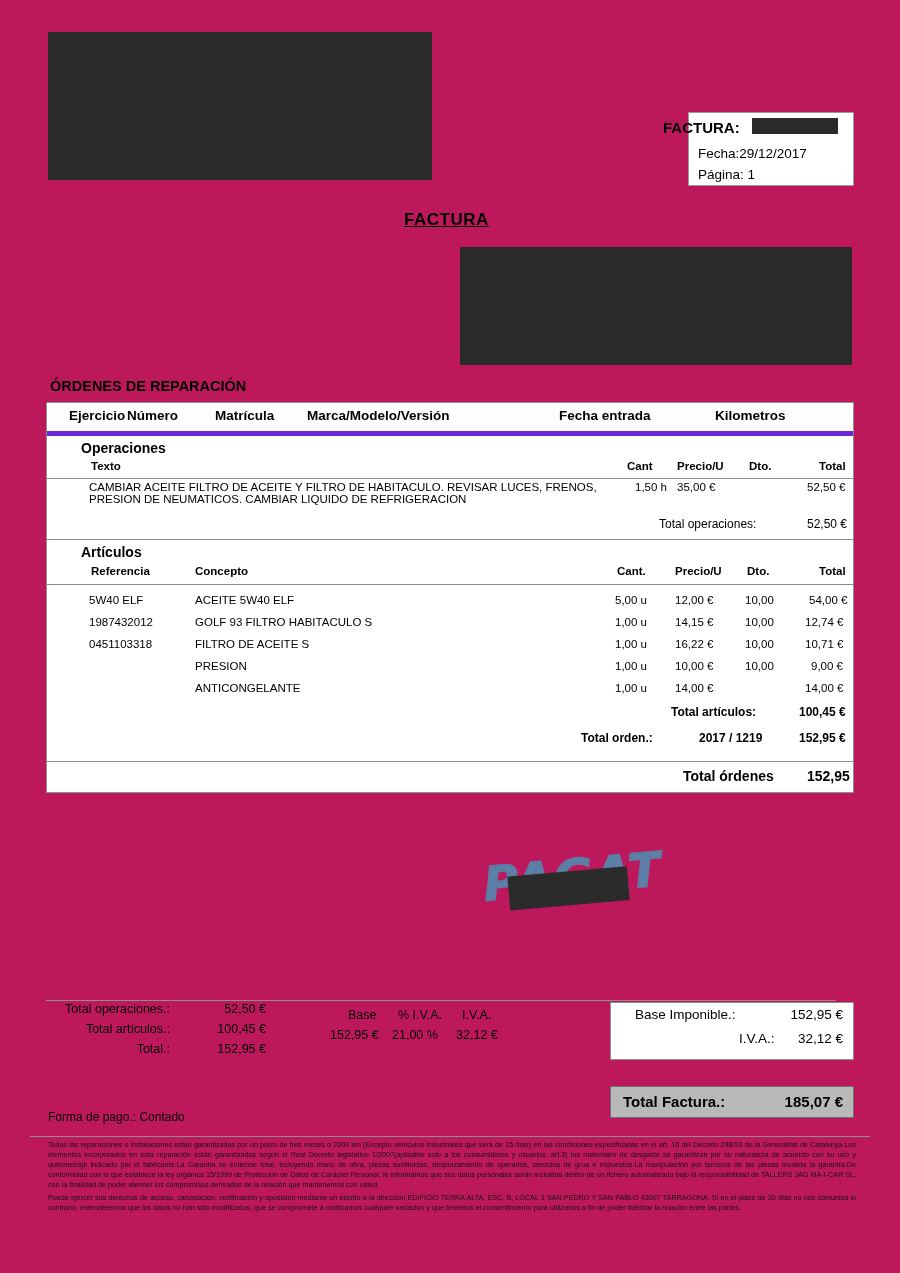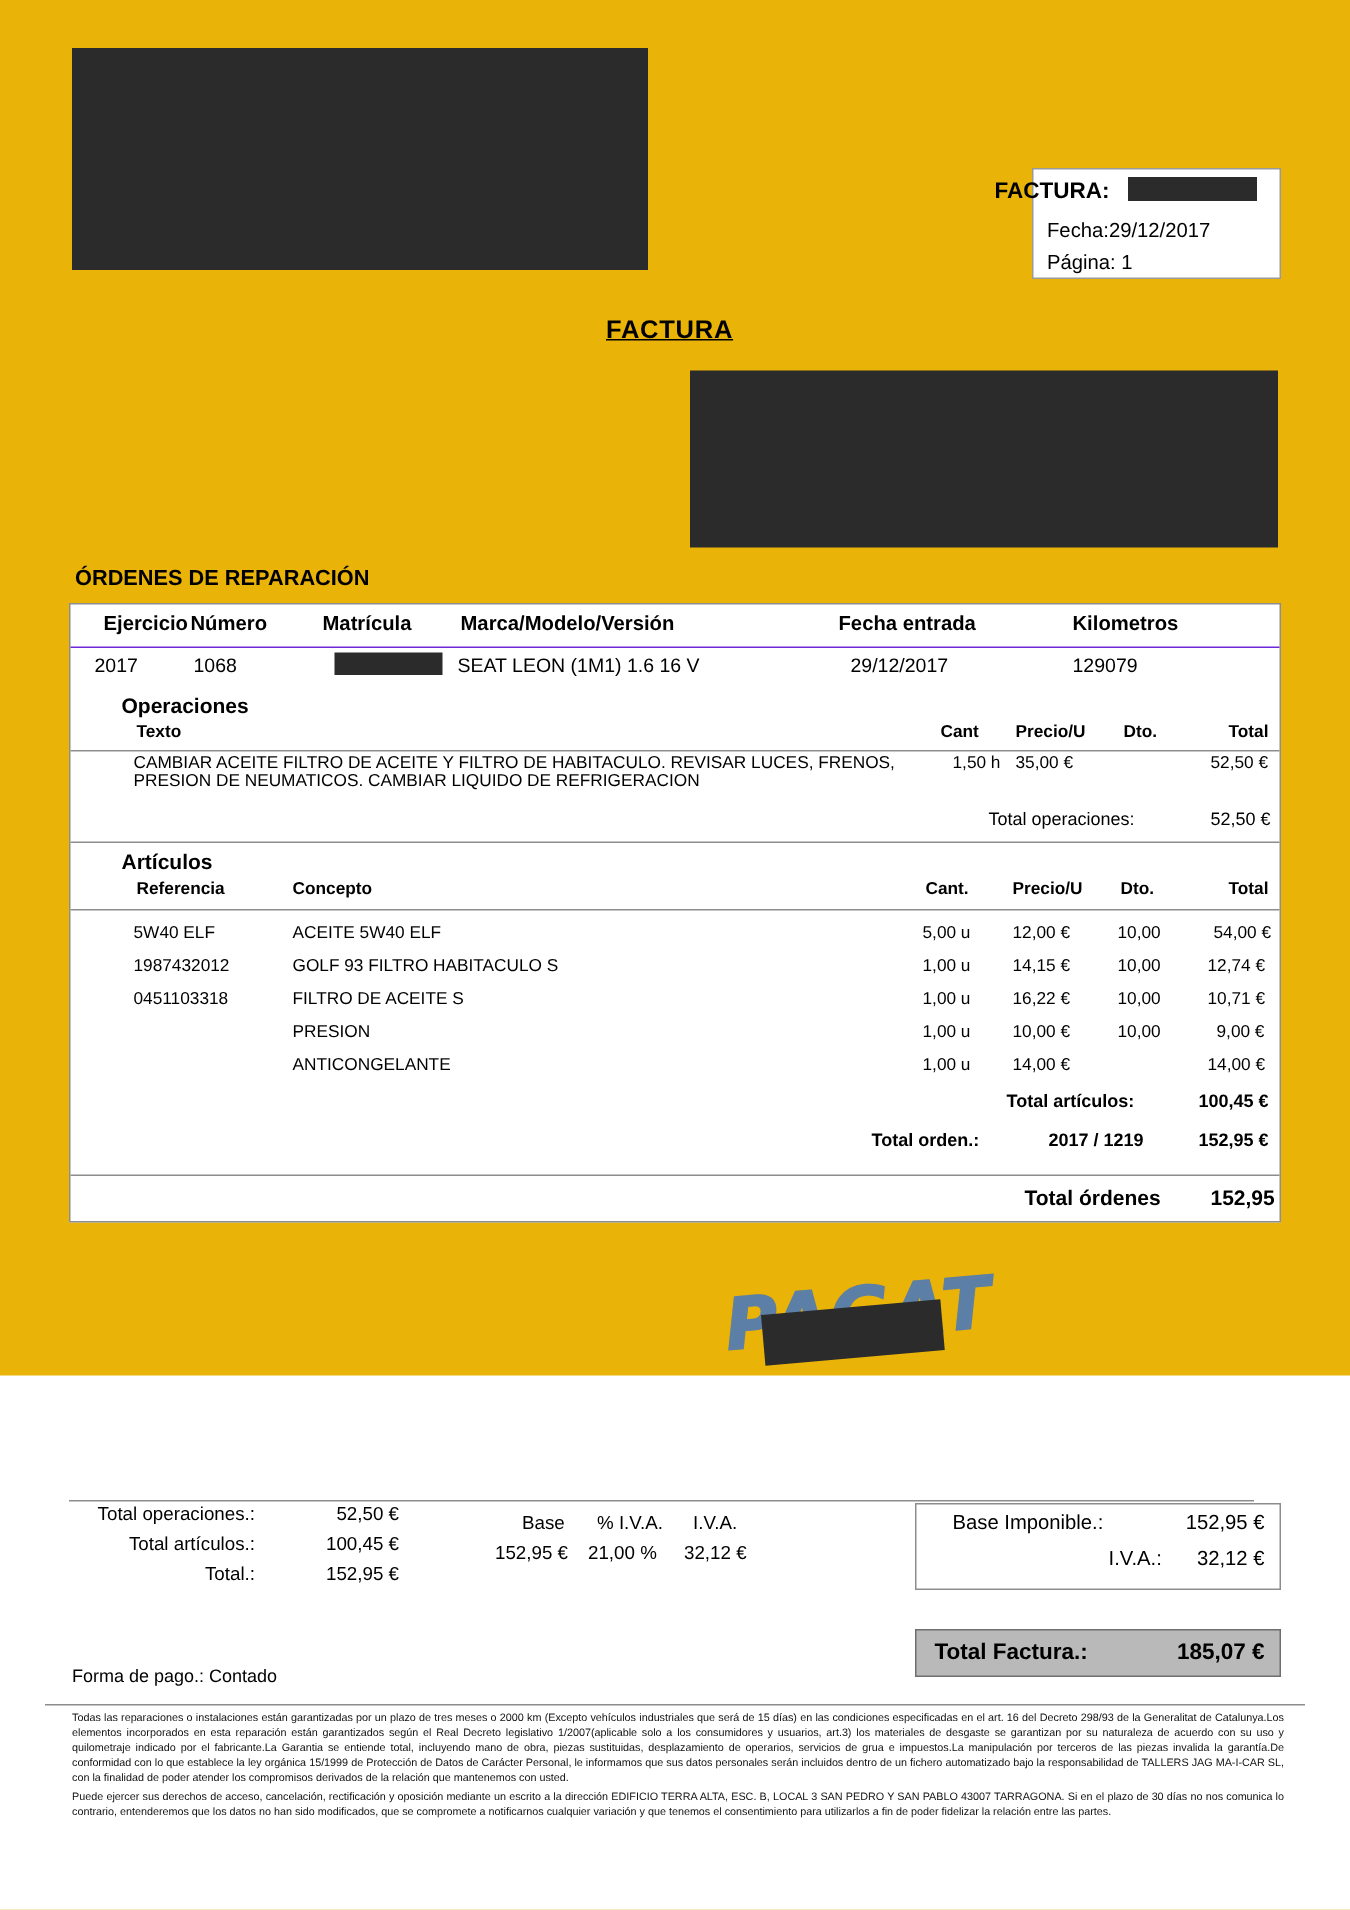--- a/index.html
+++ b/index.html
@@ -11,22 +11,22 @@
     width: 900px;
     height: 1273px;
     position: relative;
     font-family: "Liberation Sans", sans-serif;
     color: #000;
     overflow: hidden;
   }
   .page {
     position: relative;
     width: 900px;
-    height: 917px;
-    background: #eab308;
+    height: 1273px;
+    background: #be185d;
   }
   .redacted {
     background: #2b2b2b;
     position: absolute;
   }
 
   
   #logo-block {
     left: 48px; top: 32px; width: 384px; height: 148px;
   }
@@ -77,21 +77,21 @@
   #orders-table {
     position: absolute;
     left: 46px; top: 402px;
     width: 806px;
     border: 1px solid #8d8d8d;
     background: #fff;
   }
   .hdr-row {
     position: relative;
     height: 28px;
-    border-bottom: 1px solid #6d28d9;
+    border-bottom: 5px solid #6d28d9;
   }
   .hdr-row span {
     position: absolute;
     font-size: 13.5px;
     font-weight: bold;
     top: 5px;
   }
   .veh-row {
     position: relative;
     height: 26px;
@@ -299,28 +299,20 @@
 
     <div class="hdr-row">
       <span style="left:22px">Ejercicio</span>
       <span style="left:80px">Número</span>
       <span style="left:168px">Matrícula</span>
       <span style="left:260px">Marca/Modelo/Versión</span>
       <span style="left:512px">Fecha entrada</span>
       <span style="left:668px">Kilometros</span>
     </div>
 
-    <div class="veh-row">
-      <span style="left:16px">2017</span>
-      <span style="left:82px">1068</span>
-      <div class="redacted" id="matricula-redaction"></div>
-      <span style="left:258px">SEAT LEON (1M1) 1.6 16 V</span>
-      <span style="left:520px">29/12/2017</span>
-      <span style="left:668px">129079</span>
-    </div>
 
     <div class="sub-title">Operaciones</div>
 
     <div class="op-col-head">
       <span style="left:44px">Texto</span>
       <span style="left:580px">Cant</span>
       <span style="left:630px">Precio/U</span>
       <span style="left:702px">Dto.</span>
       <span style="left:772px">Total</span>
     </div>

